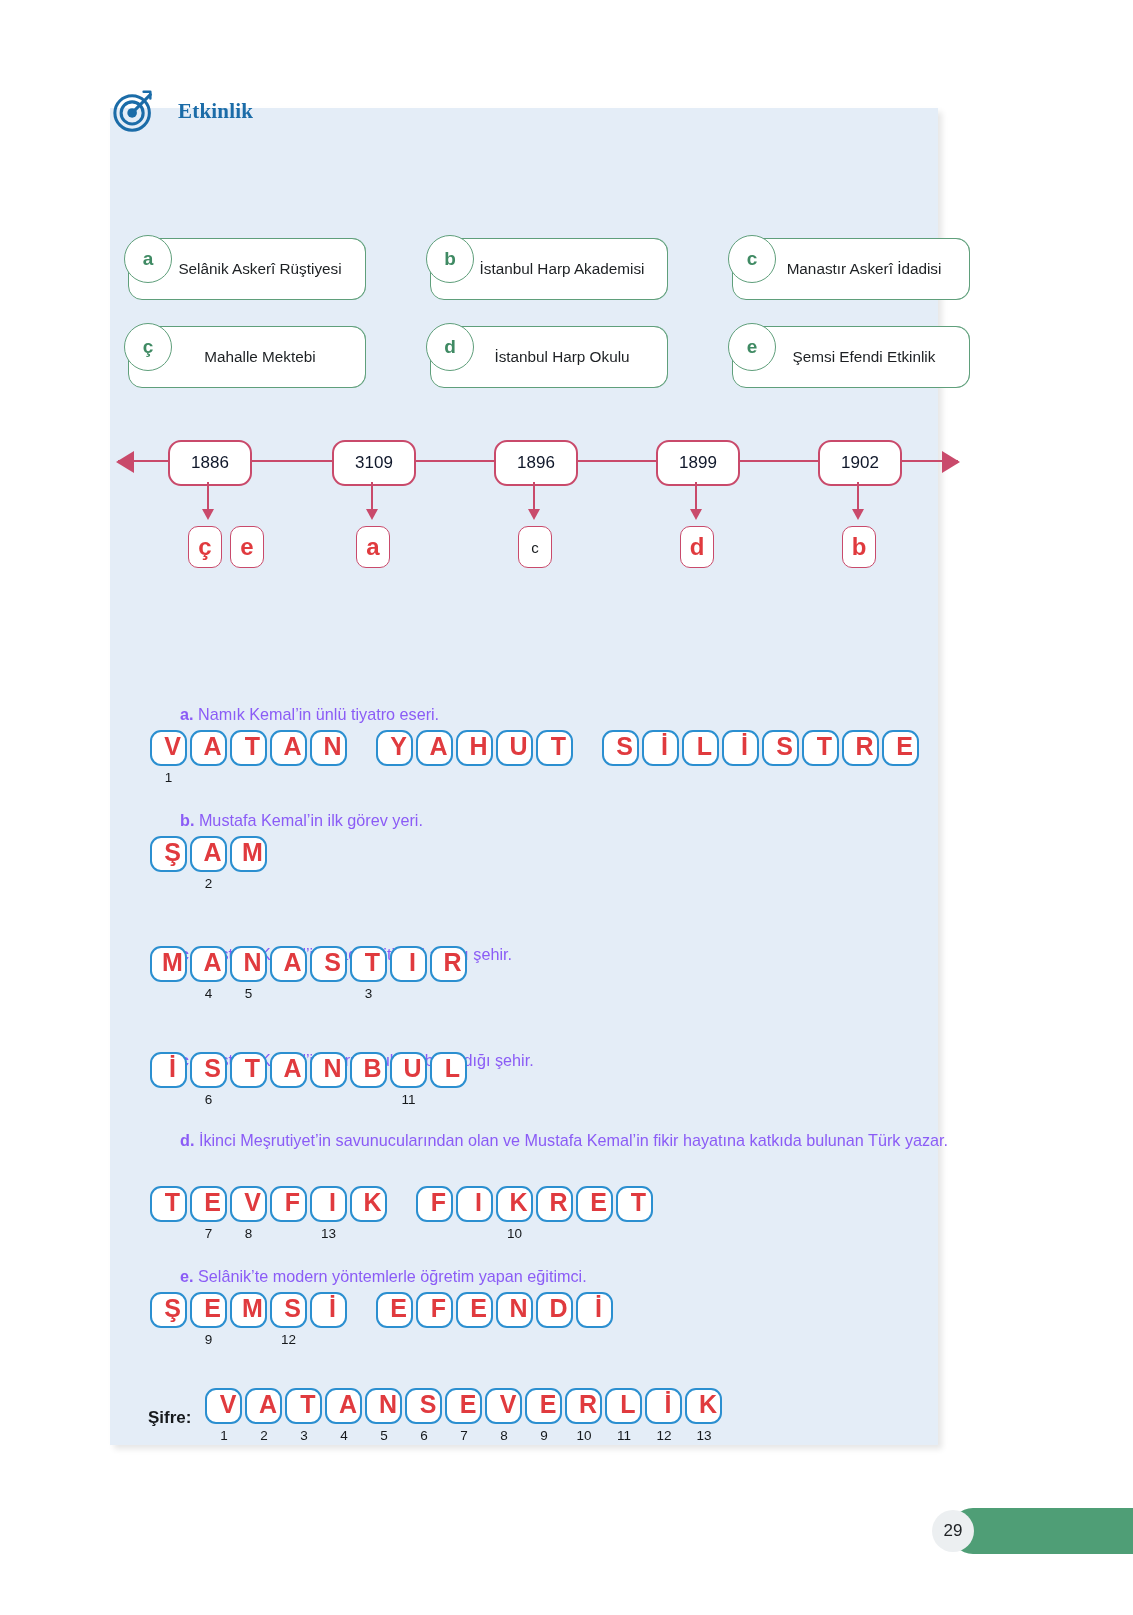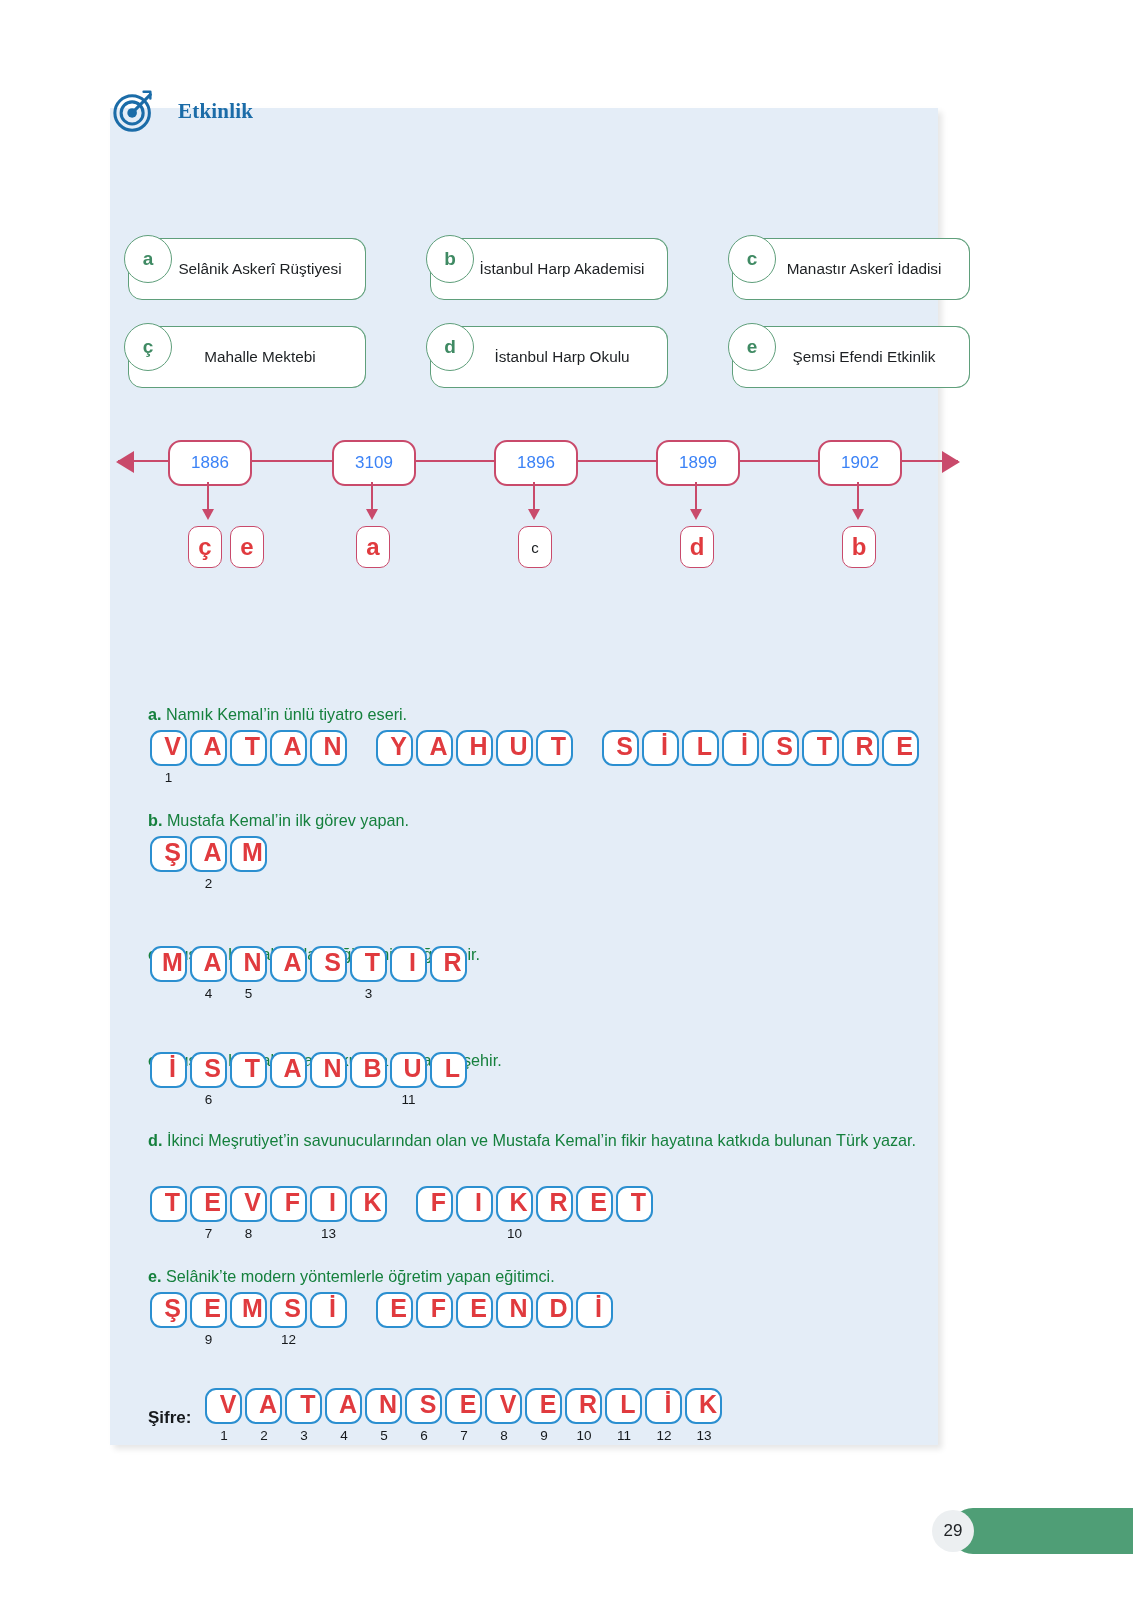--- a/index.html
+++ b/index.html
@@ -160,21 +160,21 @@
   }
   .tl-year {
     width: 80px; height: 42px;
     background: #ffffff;
     border: 2px solid #c94a6b;
     border-radius: 13px;
     display: flex;
     align-items: center;
     justify-content: center;
     font-size: 17px;
-    color: #3b82f6;
+    color: #0f172a;
   }
   .tl-down {
     position: absolute;
     left: 39px;
     top: 42px;
     width: 2.2px;
     height: 30px;
     background: #c94a6b;
   }
   .tl-down-head {
@@ -208,23 +208,24 @@
   .tl-ans.preset {
     font-size: 15px;
     font-weight: normal;
     color: #16191c;
   }
 
   
   .sub-q {
     position: absolute;
     font-size: 16.2px;
-    color: #15803d;
+    color: #8b5cf6;
     line-height: 1.5;
     width: 800px;
+    margin-left: 32px;
   }
   .sub-q b { font-weight: bold; }
 
   .letters {
     position: absolute;
     display: flex;
     align-items: flex-start;
   }
   .lgroup { display: flex; }
   .lgap { width: 26px; }
@@ -503,21 +504,21 @@
           <div class="lcell">
             <div class="lbox"></div>
             <div class="lchar">R</div>
           </div>
           <div class="lcell">
             <div class="lbox"></div>
             <div class="lchar">E</div>
           </div>
         </div>
       </div>
-      <div class="sub-q" style="left: 148px; top: 808px;"><b>b.</b><span> Mustafa Kemal’in ilk görev yapan.</span></div>
+      <div class="sub-q" style="left: 148px; top: 808px;"><b>b.</b><span> Mustafa Kemal’in ilk görev yeri.</span></div>
       <div class="letters" style="left: 150px; top: 836px;">
         <div class="lgroup">
           <div class="lcell">
             <div class="lbox"></div>
             <div class="lchar">Ş</div>
           </div>
           <div class="lcell">
             <div class="lbox"></div>
             <div class="lchar">A</div>
             <div class="lnum">2</div>

